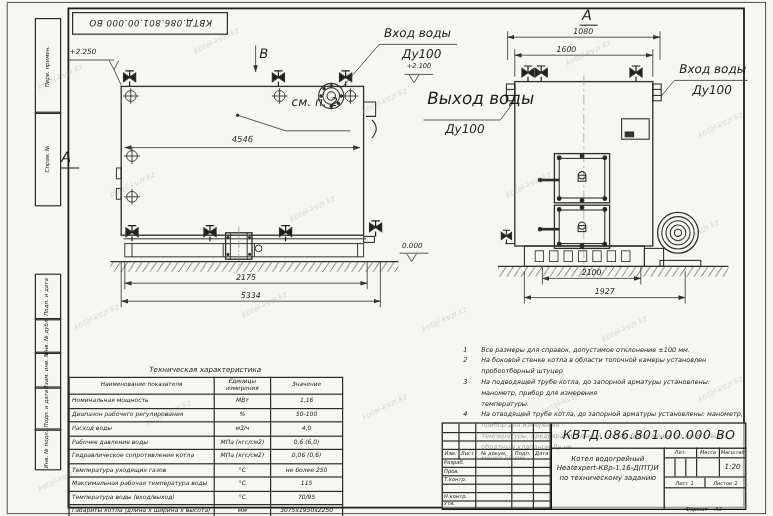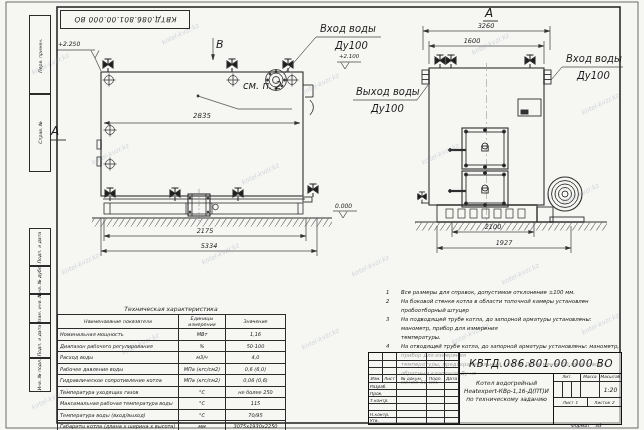--- a/index.html
+++ b/index.html
@@ -326,32 +326,32 @@
     </div>
 
   <div class="stamp">
       <span>КВТД.086.801.00.000 ВО</span>
     </div>
 
   <div class="lbl" style="left:58px;top:41px;font-size:6px">+2.250</div>
   <div class="lbl" style="left:216px;top:39px;font-size:11px">В</div>
   <div class="lbl" style="left:51px;top:125px;font-size:12px">А</div>
   <div class="lbl" style="left:243px;top:81px;font-size:10px">см. п. 2</div>
-  <div class="lbl ctr" style="left:180px;top:113px;width:44px;font-size:7px">2835</div>
+  <div class="lbl ctr" style="left:180px;top:113px;width:44px;font-size:7px">4546</div>
   <div class="lbl ctr" style="left:185px;top:228px;width:40px;font-size:6.5px">2175</div>
   <div class="lbl ctr" style="left:189px;top:243px;width:40px;font-size:6.5px">5334</div>
   <div class="lbl" style="left:485px;top:7px;font-size:12px">А</div>
-  <div class="lbl ctr" style="left:466px;top:23px;width:40px;font-size:6.5px">3260</div>
+  <div class="lbl ctr" style="left:466px;top:23px;width:40px;font-size:6.5px">1080</div>
   <div class="lbl ctr" style="left:452px;top:38px;width:40px;font-size:6.5px">1600</div>
   <div class="lbl ctr" style="left:473px;top:224px;width:40px;font-size:6.5px">2100</div>
   <div class="lbl ctr" style="left:484px;top:240px;width:40px;font-size:6.5px">1927</div>
   <div class="lbl" style="left:320px;top:24px;font-size:10px">Вход воды</div>
   <div class="lbl" style="left:335px;top:41px;font-size:10px">Ду100</div>
   <div class="lbl" style="left:339px;top:54px;font-size:5.5px">+2.100</div>
-  <div class="lbl" style="left:356px;top:87px;font-size:10px">Выход воды</div>
+  <div class="lbl" style="left:356px;top:76px;font-size:14px">Выход воды</div>
   <div class="lbl" style="left:371px;top:104px;font-size:10px">Ду100</div>
   <div class="lbl" style="left:566px;top:54px;font-size:10px">Вход воды</div>
   <div class="lbl" style="left:577px;top:71px;font-size:10px">Ду100</div>
   <div class="lbl" style="left:335px;top:203px;font-size:6px">0.000</div>
 
   <div class="notes">
     <div class="note">
       <span class="nnum">1</span>
       <div class="nlines">
           <div>Все размеры для справок, допустимое отклонение ±100 мм.</div>

